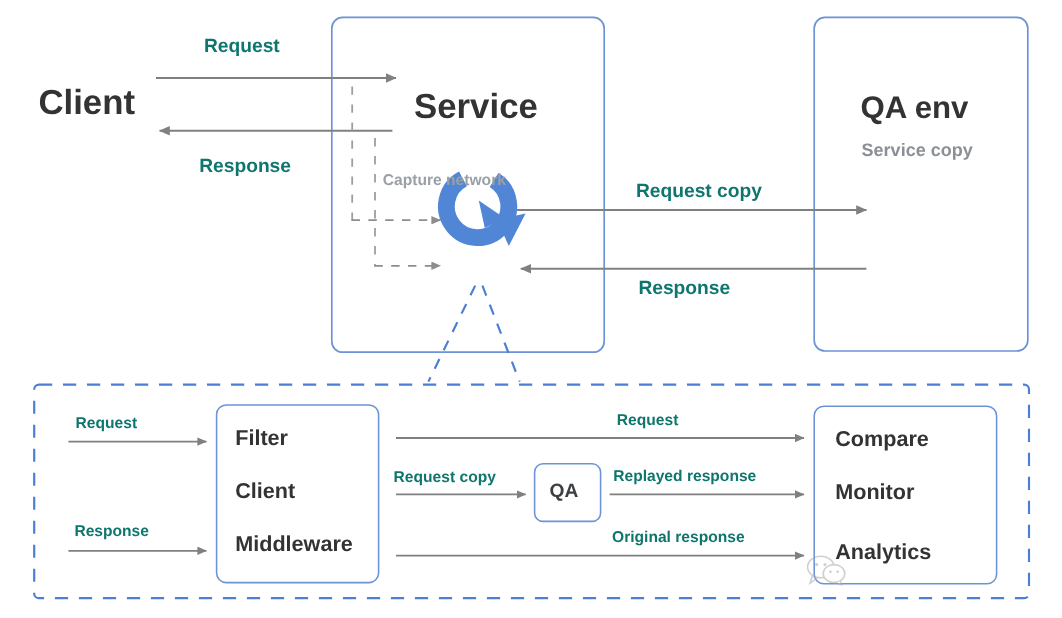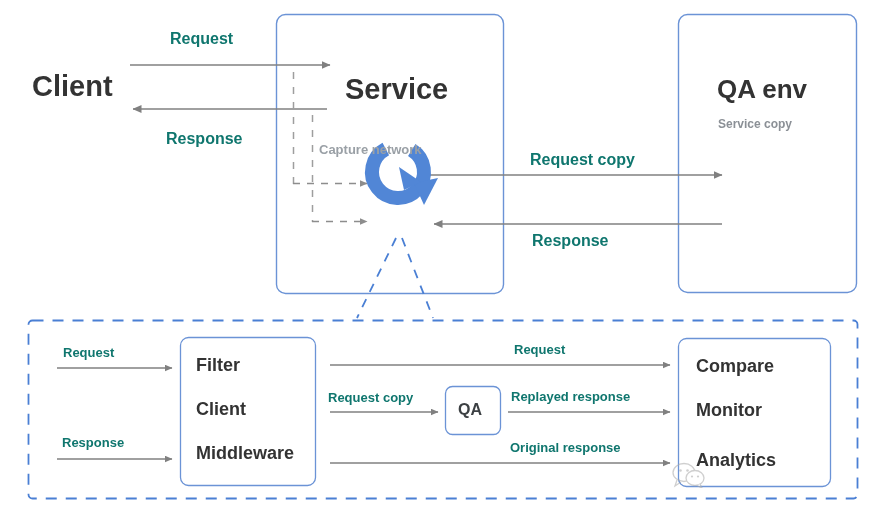--- a/index.html
+++ b/index.html
@@ -42,21 +42,21 @@
     color: #9aa0a6;
     font-weight: bold;
   }
   .sub {
     color: #8b9096;
     font-weight: bold;
   }
   .t-client  { font-size: 29px; left: 32px;  top: 72px; }
   .t-service { font-size: 29px; left: 345px; top: 75px; }
   .t-qaenv   { font-size: 26px; left: 717px; top: 76px; }
-  .t-qasub   { font-size: 12px; left: 718px; top: 118px; }
+  .t-qasub   { font-size: 15px; left: 718px; top: 118px; }
 
   .l-request   { font-size: 16px; left: 170px; top: 31px; }
   .l-response  { font-size: 16px; left: 166px; top: 131px; }
   .l-capture   { font-size: 13px; left: 319px; top: 143px; }
   .l-reqcopy   { font-size: 16px; left: 530px; top: 152px; }
   .l-resp2     { font-size: 16px; left: 532px; top: 233px; }
 
   .l-b-request  { font-size: 13px; left: 63px;  top: 346px; }
   .l-b-response { font-size: 13px; left: 62px;  top: 436px; }
   .l-b-req2     { font-size: 13px; left: 514px; top: 343px; }

